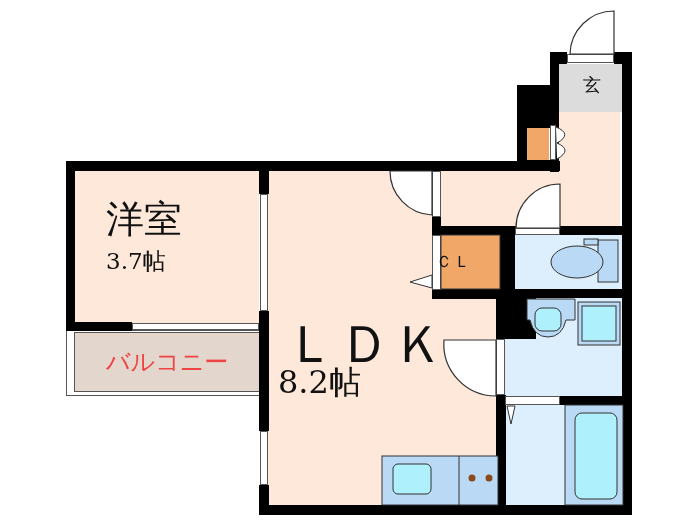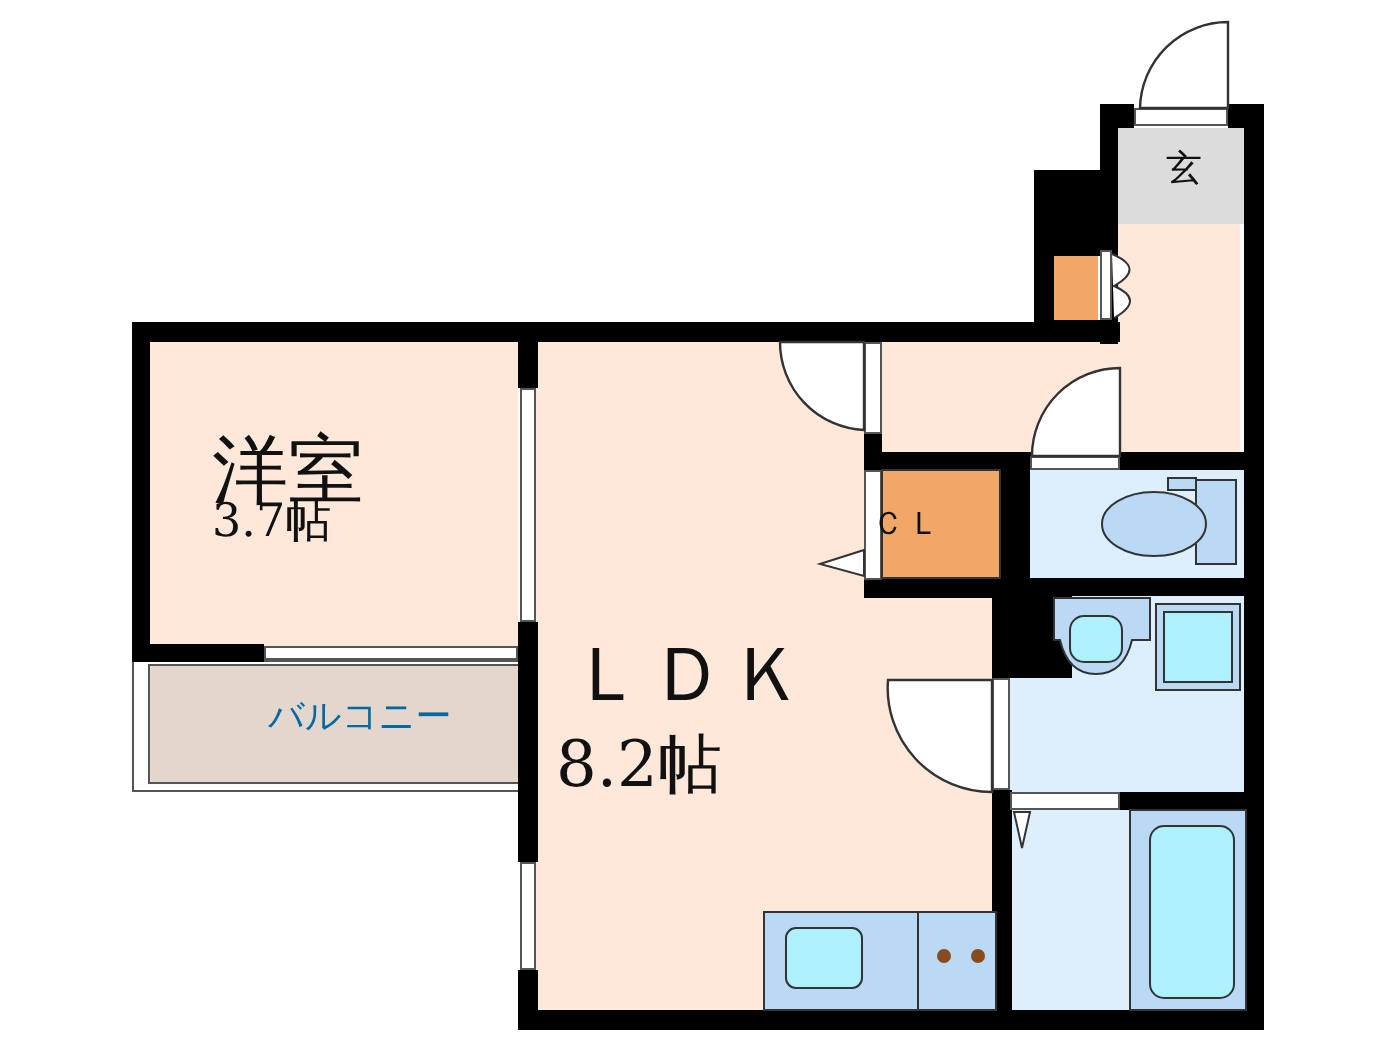--- a/index.html
+++ b/index.html
@@ -94,19 +94,19 @@
 
   <rect x="382" y="456" width="116" height="49" fill="#b9d9f5" stroke="#333" stroke-width="1"></rect>
   <line x1="459" y1="456" x2="459" y2="505" stroke="#333" stroke-width="1"></line>
   <rect x="393" y="464" width="38" height="30" rx="5" fill="#aef0fb" stroke="#333" stroke-width="1"></rect>
   <circle cx="472" cy="478" r="3.5" fill="#8a4a1c"></circle>
   <circle cx="489" cy="478" r="3.5" fill="#8a4a1c"></circle>
 
   <rect x="441" y="235" width="59" height="54" fill="none" stroke="#333" stroke-width="1"></rect>
 </svg>
 
-<div class="lbl" style="left:106px;top:200px;font-size:38px;margin-top:16px;">洋室</div>
+<div class="lbl" style="left:106px;top:200px;font-size:38px;">洋室</div>
 <div class="lbl" style="left:106px;top:250px;font-size:23px;">3.7帖</div>
-<div class="lbl" style="left:285px;top:318px;font-size:38px;letter-spacing:2px;">ＬＤＫ</div>
+<div class="lbl" style="left:285px;top:318px;font-size:52px;letter-spacing:2px;">ＬＤＫ</div>
 <div class="lbl" style="left:278px;top:366px;font-size:32px;">8.2帖</div>
 <div class="lbl" style="left:436px;top:254px;font-size:16px;letter-spacing:2px;">ＣＬ</div>
-<div class="lbl" style="left:106px;top:350px;font-size:18px;color:#0369a1;margin-left:28px;">バルコニー</div>
+<div class="lbl" style="left:106px;top:350px;font-size:24px;color:#ef4444;">バルコニー</div>
 <div class="lbl" style="left:583px;top:76px;font-size:18px;">玄</div>
 
 </body></html>

